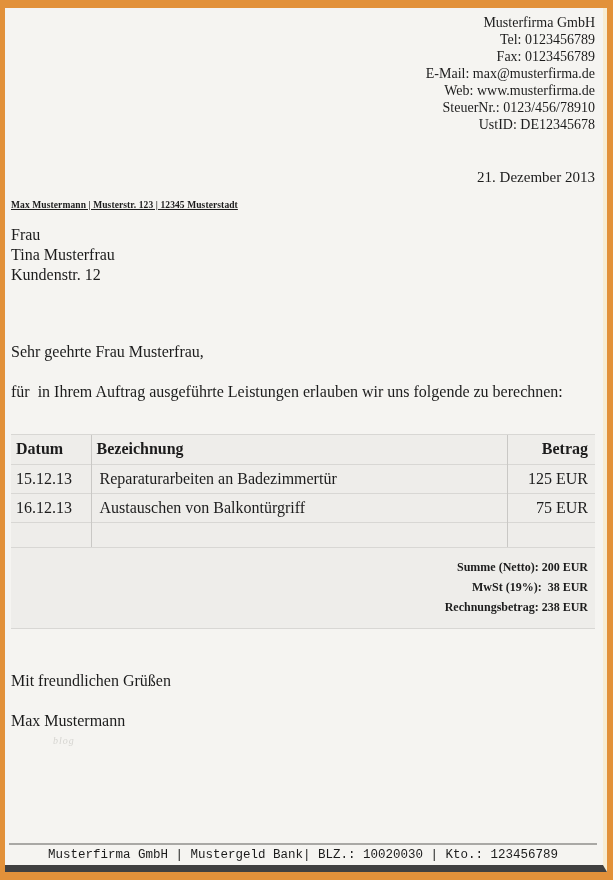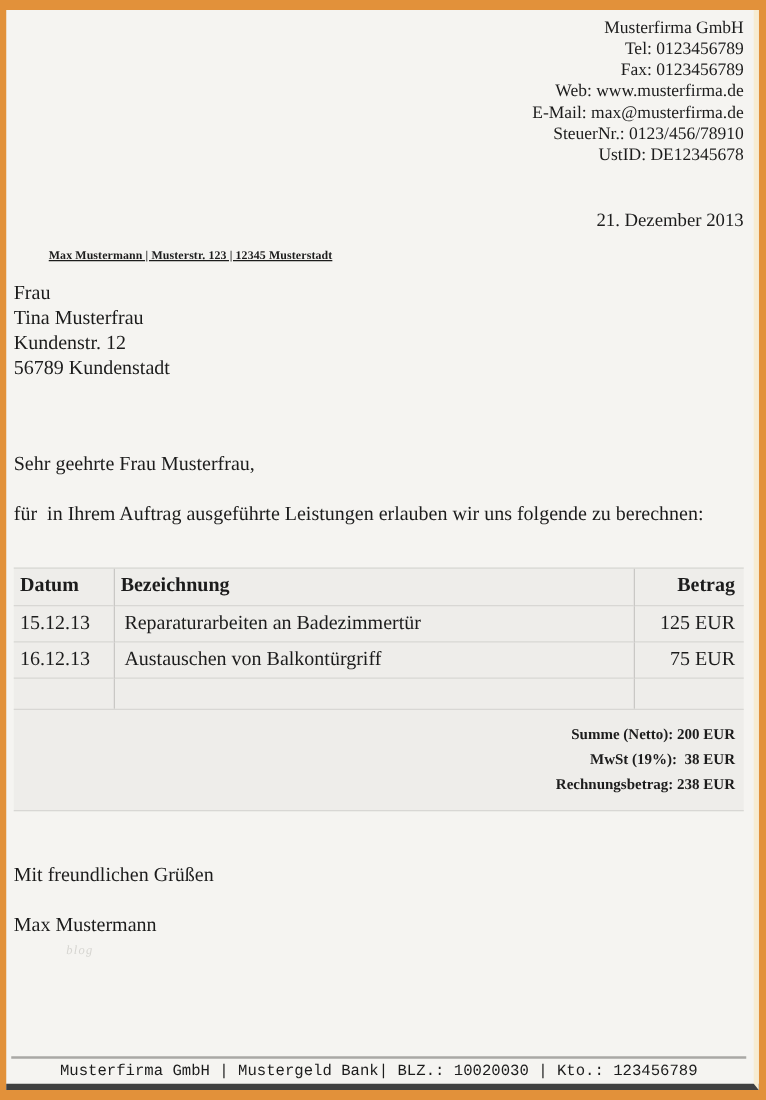--- a/index.html
+++ b/index.html
@@ -14,21 +14,21 @@
     border-style: solid;
     border-color: #e2913a;
     border-width: 8px 6px 8px 5px;
     background: #e2913a;
   }
   .inner {
     width: 100%;
     height: 100%;
     background: #f5f4f1;
     border-right: 4px solid #f7ecd2;
-    border-bottom: 5px solid #404040;
+    border-bottom: 7px solid #404040;
     position: relative;
     padding: 0 8px 0 6px;
     overflow: hidden;
   }
   
   .company-block {
     margin-top: 6px;
     text-align: right;
     font-size: 14px;
     line-height: 17px;
@@ -41,21 +41,20 @@
     line-height: 18px;
   }
   
   .sender-line {
     margin-top: 13px;
     font-size: 9.5px;
     font-weight: bold;
     text-decoration: underline;
     line-height: 12px;
     letter-spacing: 0.1px;
-    margin-left: 28px;
   }
   
   .recipient {
     margin-top: 14px;
     font-size: 16px;
     line-height: 20px;
   }
   .salutation {
     margin-top: 57px;
     font-size: 16px;
@@ -145,35 +144,34 @@
 </head>
 <body>
 
 <div class="page">
   <div class="inner">
 
     <div class="company-block">
       <div>Musterfirma GmbH</div>
       <div>Tel: 0123456789</div>
       <div>Fax: 0123456789</div>
+      <div>E-Mail: max@musterfirma.de</div>
       <div>Web: www.musterfirma.de</div>
-      <div>E-Mail: max@musterfirma.de</div>
       <div>SteuerNr.: 0123/456/78910</div>
       <div>UstID: DE12345678</div>
     </div>
 
     <div class="date-line">21. Dezember 2013</div>
 
     <div class="sender-line">Max Mustermann | Musterstr. 123 | 12345 Musterstadt</div>
 
     <div class="recipient">
       <div>Frau</div>
       <div>Tina Musterfrau</div>
       <div>Kundenstr. 12</div>
-      <div>56789 Kundenstadt</div>
     </div>
 
     <div class="salutation">Sehr geehrte Frau Musterfrau,</div>
 
     <p class="para intro-para">für  in Ihrem Auftrag ausgeführte Leistungen erlauben wir uns folgende zu berechnen:</p>
 
     <div class="invoice-block">
       <table class="inv">
         <colgroup>
             <col class="c1">

